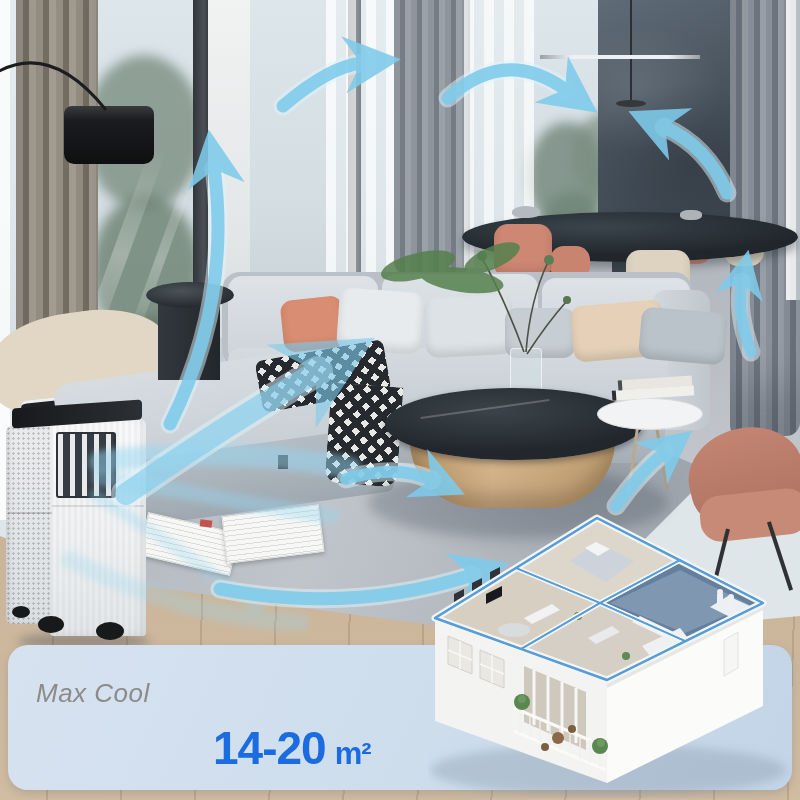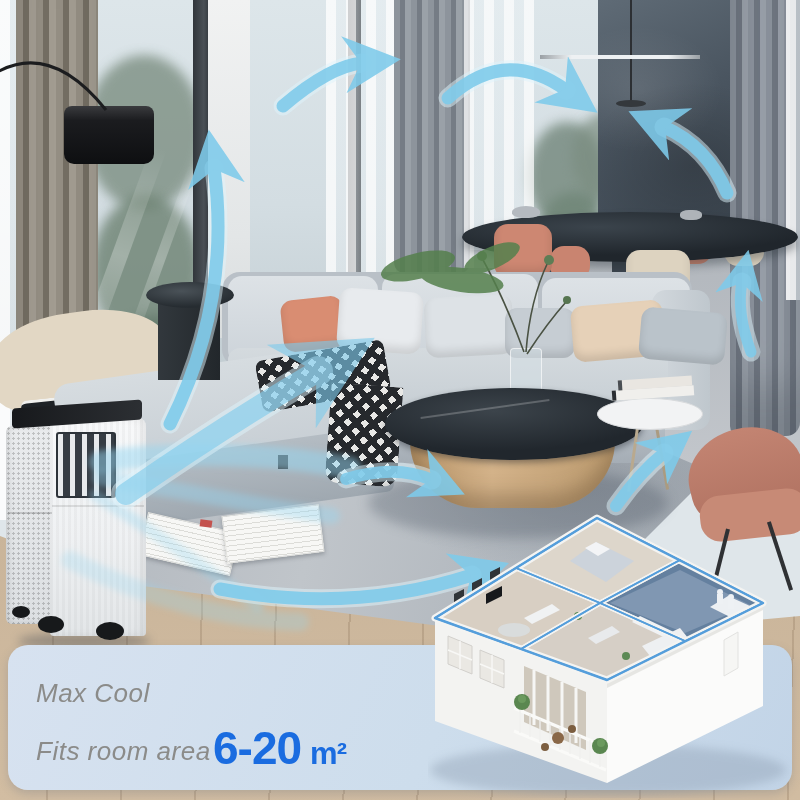--- a/index.html
+++ b/index.html
@@ -237,22 +237,21 @@
         <path d="M126,494 Q224,426 318,371" stroke-width="22" opacity=".7"></path>
         <path d="M346,479 Q396,464 432,480" stroke-width="12"></path>
         <path d="M220,589 Q352,614 472,575"></path>
         <path d="M616,506 Q640,472 664,453" stroke-width="12"></path>
       </g>
     </g>
   </svg>
 
   <div class="abs banner">
     <span class="abs spec-label" style="left:28px;top:33px;">Max Cool</span>
-    <span class="abs spec-label" style="left:28px;top:91px;">Fits room area</span>
-    <span class="abs spec-value" style="left:205px;top:76px;"><span>6-20</span><span class="spec-unit">m²</span></span>
+    <span class="abs spec-value" style="left:205px;top:76px;"><span>14-20</span><span class="spec-unit">m²</span></span>
   </div>
 
   <svg class="abs" width="368" height="300" viewBox="0 0 368 300" style="left:428px;top:498px;">
     <defs>
         <filter id="fpblur" x="-30%" y="-30%" width="160%" height="160%">
           <feGaussianBlur stdDeviation="5"></feGaussianBlur>
         </filter>
       </defs>
     <ellipse cx="180" cy="272" rx="178" ry="26" fill="#8494a8" opacity=".35" filter="url(#fpblur)"></ellipse>
 

